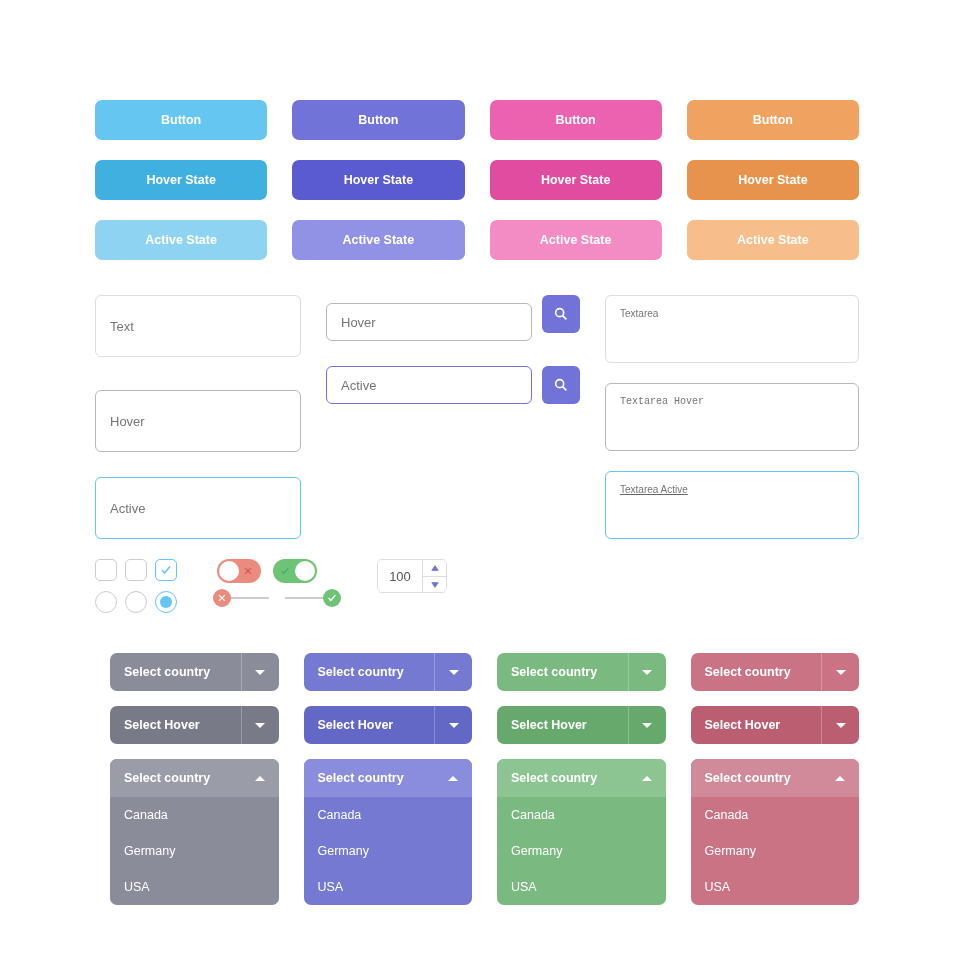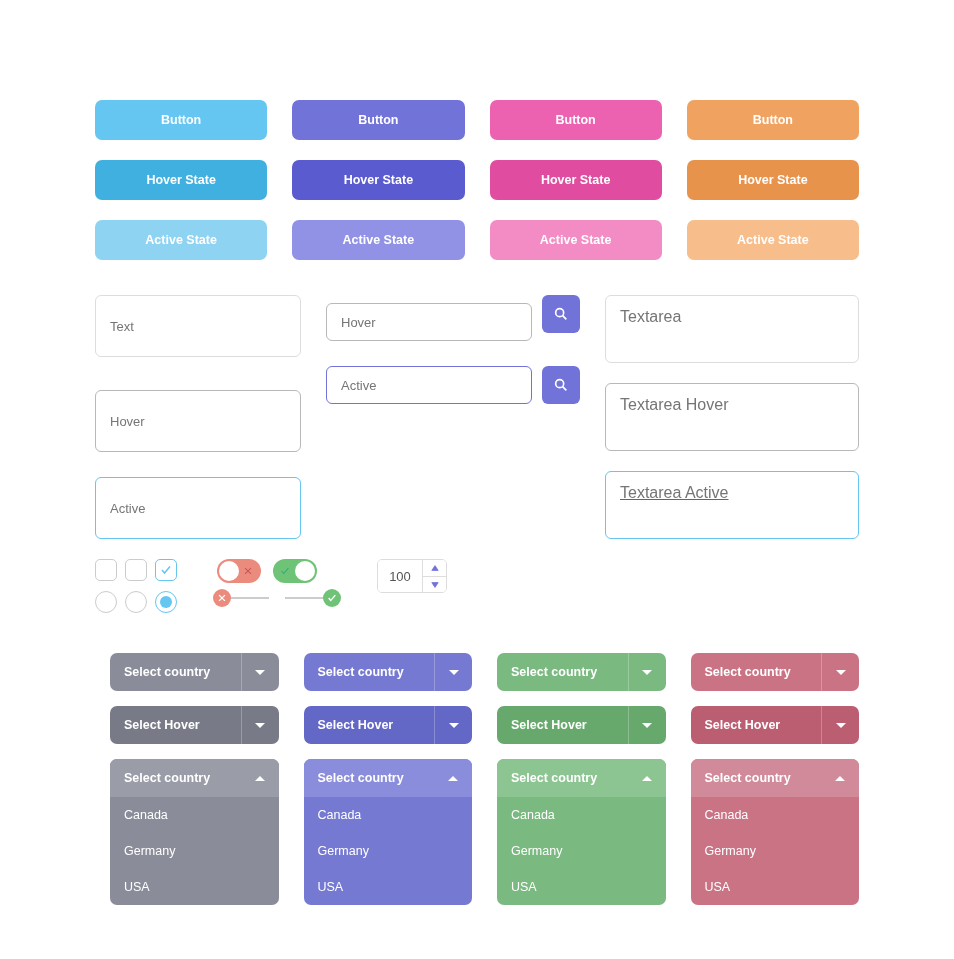--- a/index.html
+++ b/index.html
@@ -33,24 +33,24 @@
   .tinput.hov { border-color: #b8b8b8; margin-top: 8px; }
   .tinput.act-blue { border: 1.5px solid #64c6f1; }
   .tinput.act-purp { border: 1.5px solid #7273d9; }
   .icon-btn {
     width: 38px; height: 38px; border:none; border-radius:6px; background:#7273d9;
     display:flex;align-items:center;justify-content:center;cursor:pointer;
   }
   .icon-btn svg { width:16px;height:16px;stroke:#fff;fill:none;stroke-width:2.5; }
 
   .tarea {
-    border:1px solid #ddd; border-radius:6px; padding:12px 14px; font-size:16px;color:#666;
+    border:1px solid #ddd; border-radius:6px; padding:12px 14px; font-size:10px;color:#666;
     height: 68px; resize:none; font-family:inherit;
   }
-  .tarea.hov { border-color:#b8b8b8; }
+  .tarea.hov { border-color:#b8b8b8;font-family:Liberation Mono, monospace; }
   .tarea.act { border:1.5px solid #64c6f1;text-decoration:underline; }
 
   
   .controls-row { display:flex; gap:40px; align-items:flex-start; margin-top:15px; }
   .check-group { display:flex; gap:8px; }
   .chk {
     width:22px;height:22px;border:1.5px solid #ccc;border-radius:5px;display:flex;
     align-items:center;justify-content:center;cursor:pointer;
   }
   .chk.checked { border-color:#64c6f1; }

